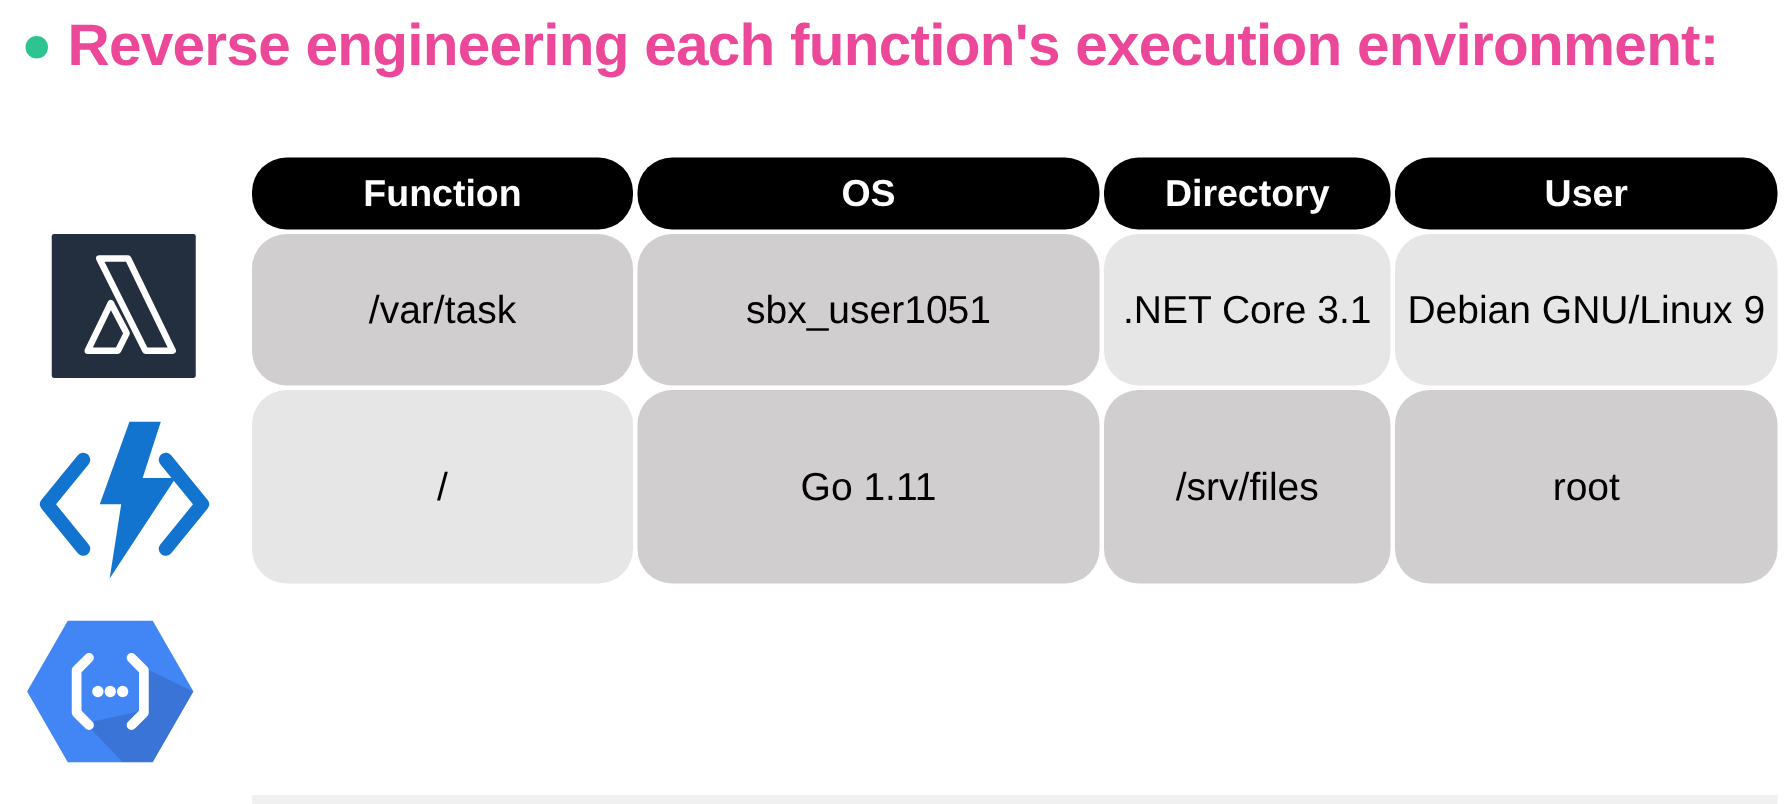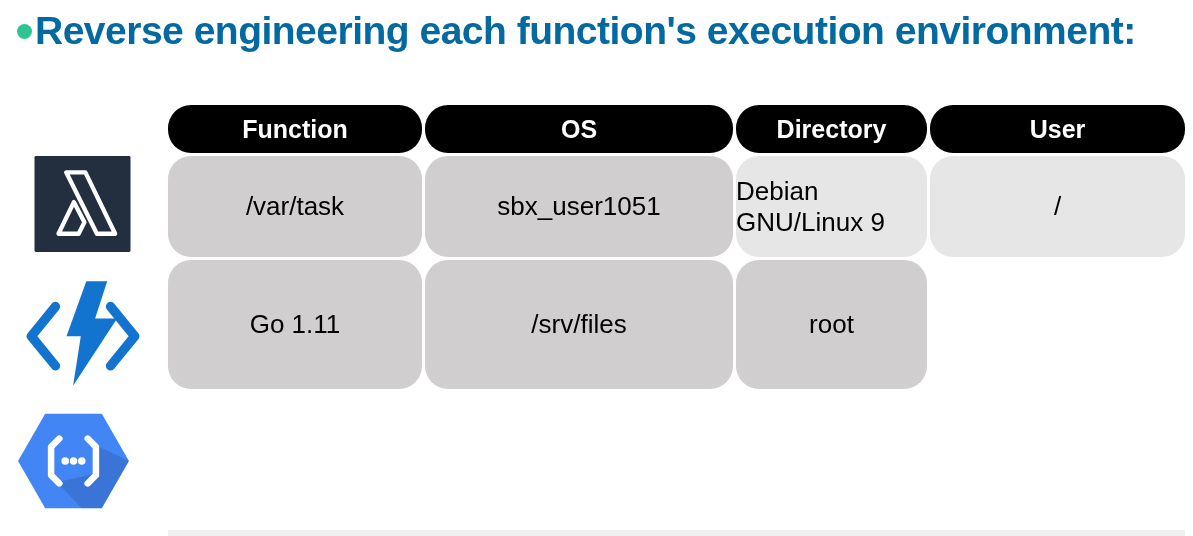--- a/index.html
+++ b/index.html
@@ -6,35 +6,35 @@
   .slide{
     position:relative;width:1193px;height:536px;background:#ffffff;overflow:hidden;
     font-family:"Liberation Sans", sans-serif;
   }
   
   .bullet{
     position:absolute;left:17px;top:24px;width:15px;height:15px;border-radius:50%;
     background:var(--bullet_green,#2EC492);
   }
   .title{
-    position:absolute;left:35px;top:0px;margin:0;width:1146px;
-    font-size:39px;line-height:62px;font-weight:600;letter-spacing:-0.5px;color:#0369a1;
+    position:absolute;left:45px;top:0px;margin:0;width:1146px;
+    font-size:39px;line-height:62px;font-weight:600;letter-spacing:-0.5px;color:#ec4899;
     white-space:nowrap;
   }
   
   .env-table{
     position:absolute;left:168px;top:105px;
     display:grid;
     grid-template-columns:254px 308px 191px 255px;
     grid-template-rows:48px 101px 129px 134px;
     gap:3px;
   }
   .cell{
     display:flex;align-items:center;justify-content:center;
-    font-size:26px;color:#000;text-align:left;border-radius:23px;
+    font-size:26px;color:#000;text-align:right;border-radius:23px;
   }
   .th{
     background:var(--header_bg,#000);color:var(--header_text,#fff);
     font-weight:700;font-size:25px;
   }
   .band-a{background:var(--row_band_dark,#d0cece);}
   .band-b{background:var(--row_band_light,#e7e6e6);}
   .next-row-strip{
     position:absolute;left:168px;top:530px;width:1017px;height:6px;
     background:#f1f0f0;
@@ -77,20 +77,21 @@
 
   <div class="env-table">
     <div class="cell th">Function</div>
     <div class="cell th">OS</div>
     <div class="cell th">Directory</div>
     <div class="cell th">User</div>
 
     <div class="cell band-a">/var/task</div>
     <div class="cell band-a">sbx_user1051</div>
 
+    <div class="cell band-b">.NET Core 3.1</div>
     <div class="cell band-b">Debian GNU/Linux 9</div>
     <div class="cell band-b">/</div>
 
     <div class="cell band-a">Go 1.11</div>
     <div class="cell band-a">/srv/files</div>
     <div class="cell band-a">root</div>
   </div>
 
   <div class="next-row-strip"></div>
 

